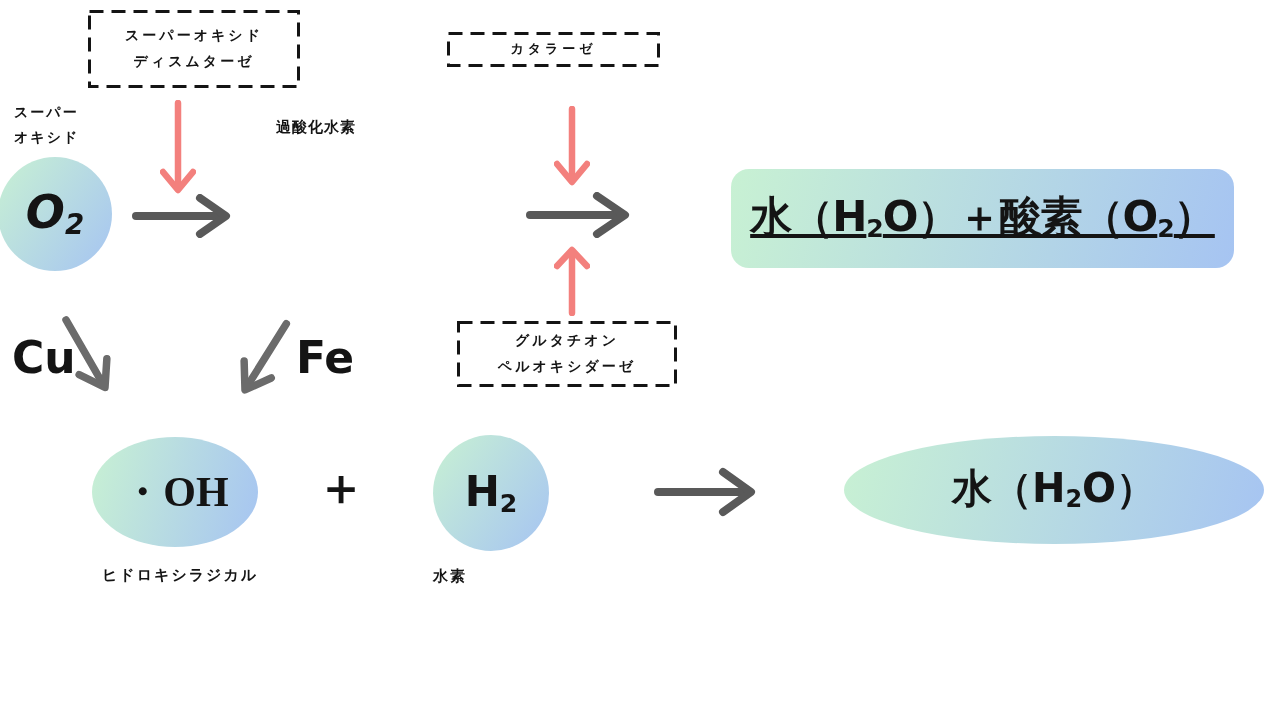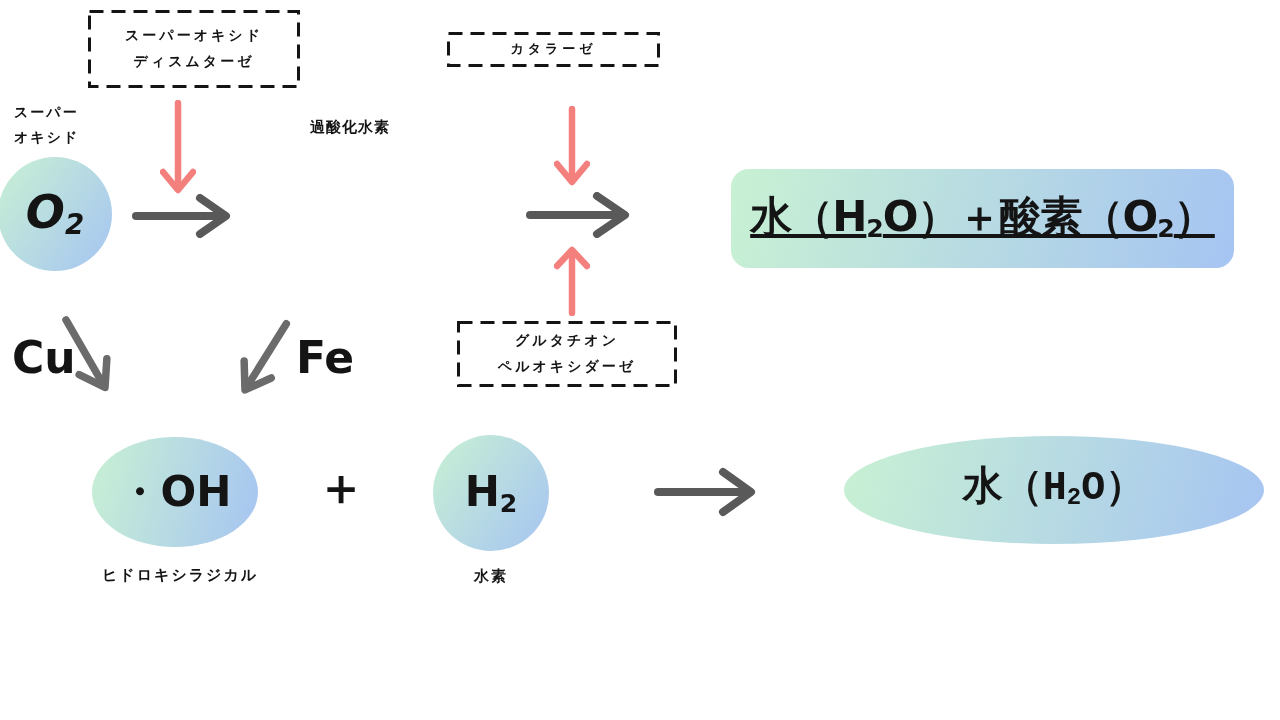--- a/index.html
+++ b/index.html
@@ -20,26 +20,26 @@
   .node {
     position:absolute; display:flex; align-items:center; justify-content:center;
     background:linear-gradient(105deg,#c8f1d3 0%,#a6c4f2 100%);
     white-space:nowrap;
   }
   .node.circle { border-radius:50%; background:linear-gradient(125deg,#c8f1d3 0%,#a6c4f2 100%); }
   .node.ellipse { border-radius:50%; }
   .node.pill { border-radius:18px; }
   .formula { font-size:42px; line-height:1; }
   .formula.f46 { font-size:46px;font-style:italic; }
-  .formula.f40 { font-size:40px;font-family:Liberation Mono, monospace; }
+  .formula.f40 { font-size:40px; }
   .formula sub { font-size:0.6em; vertical-align:-0.22em; }
   
   .caption { position:absolute; font-size:14px; letter-spacing:2px; line-height:1.8; white-space:nowrap; }
   .caption.c15 { font-size:15px; }
-  .caption.center { text-align:center; }
+  .caption.center { text-align:left; }
   .metal { position:absolute; font-size:44px; line-height:1; }
   .op-plus { position:absolute; font-size:50px; line-height:1; }
   
   .arrow { position:absolute; }
   .arrow path { fill:none; stroke-linecap:round; stroke-linejoin:round; }
   .arrow.gray path { stroke:#595959; stroke-width:8; }
   .arrow.red path { stroke:#f3807d; stroke-width:6.5; }
   .arrow.diag path { stroke:#6b6b6b; stroke-width:7.5; }
   .rot60 { transform:rotate(60deg); }
   .rot122 { transform:rotate(122deg); }
@@ -120,21 +120,21 @@
     <path d="M4,20 L74,20"></path>
       <path d="M58,4 L82,20 L58,36"></path>
   </svg>
 
   <div class="metal" style="left:296px;top:336px;">Fe</div>
   <svg class="arrow diag rot122" style="left:215px;top:341px;" width="96" height="40">
     <path d="M4,20 L74,20"></path>
       <path d="M58,4 L82,20 L58,36"></path>
   </svg>
 
-  <div class="node ellipse" style="left:92px;top:437px;width:166px;height:110px;">
+  <div class="node ellipse" style="left:92px;top:437px;width:166px;height:110px;font-family:Liberation Serif, serif;">
     <span class="formula">・OH</span>
   </div>
   <div class="caption c15" style="left:102px;top:562px;">ヒドロキシラジカル</div>
 
   <div class="op-plus" style="left:316px;top:462px;">＋</div>
 
   <div class="node circle" style="left:433px;top:435px;width:116px;height:116px;">
     <span class="formula"><span>H</span><sub>2</sub></span>
   </div>
   <div class="caption c15 center" style="left:433px;top:563px;width:116px;">水素</div>

